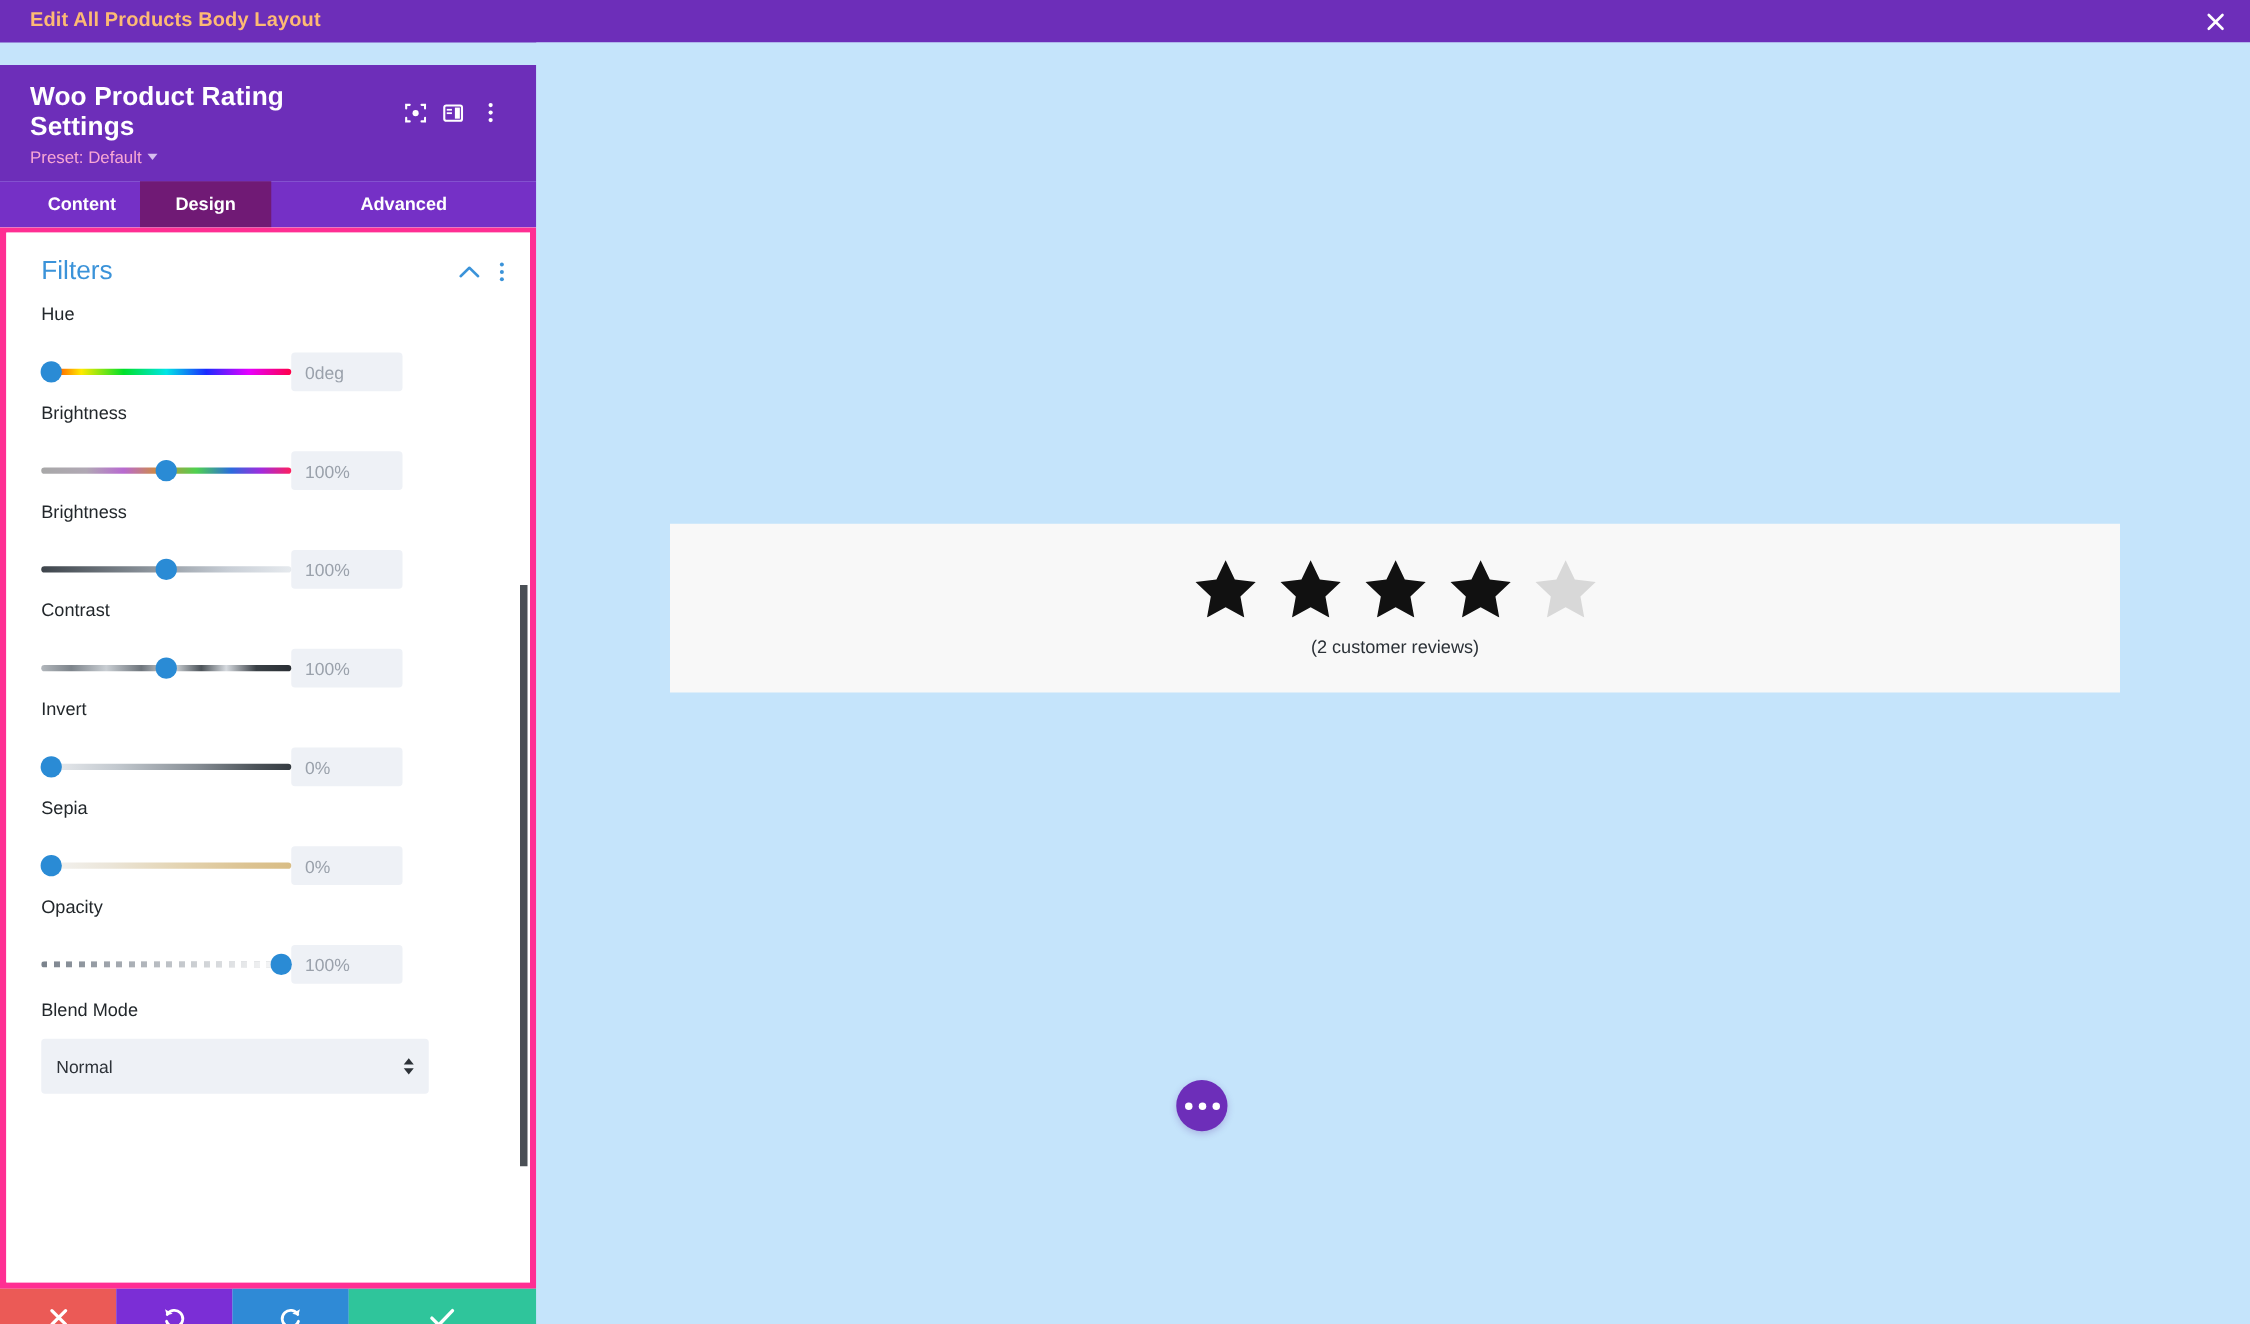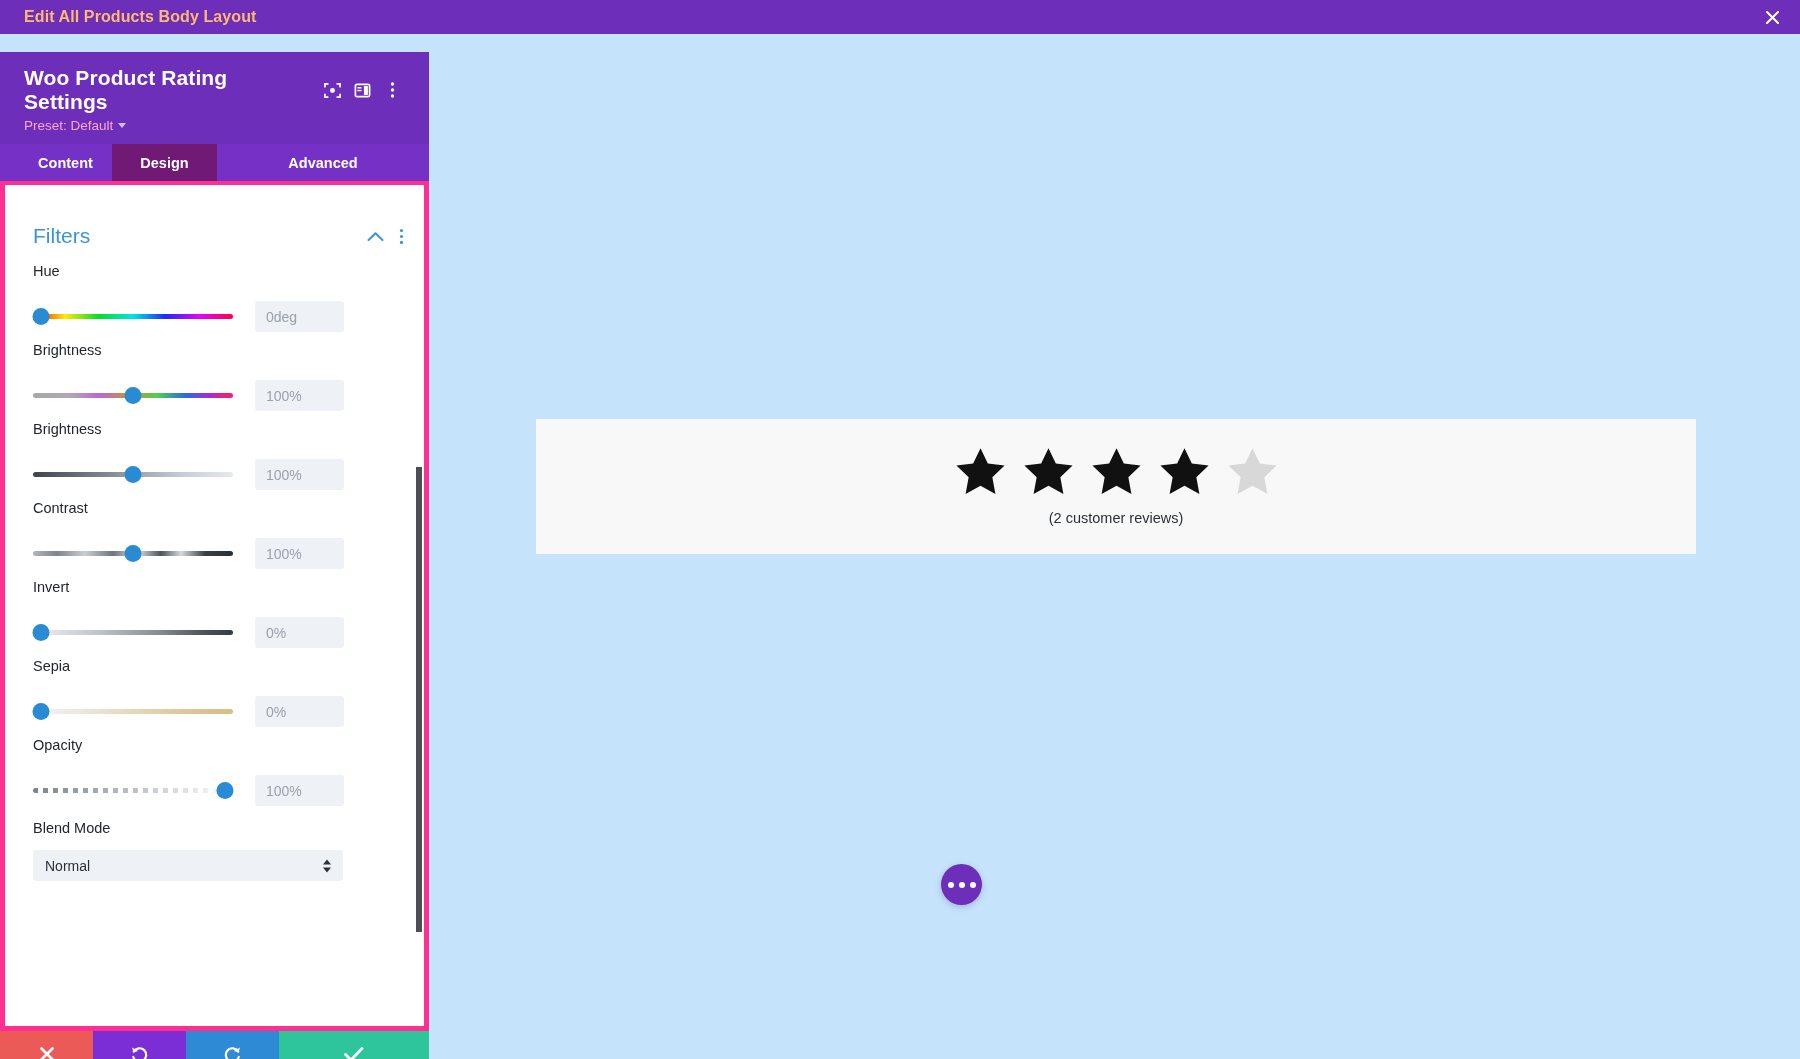--- a/index.html
+++ b/index.html
@@ -73,30 +73,30 @@
     margin-bottom: 46px;
   }
   #panel-body {
     position: absolute; inset: 0;
     background: #fff;
     overflow: hidden;
   }
   #panel-scroll { padding: 0 0 20px 0; }
 
   #filters-head {
-    display: flex; align-items: center; padding: 18px 10px 4px 28px; margin-top: 20px;
+    display: flex; align-items: center; padding: 18px 10px 4px 28px;
   }
   #filters-title { color: #3b93d9; font-size: 21px; flex: 1 1 auto; }
   .head-ctl { width: 26px; height: 26px; display: flex; align-items: center; justify-content: center; cursor: pointer; }
 
   .field { padding: 10px 28px 0 28px; }
   .field-label {
     font-size: 14.5px; color: #22272b; margin-bottom: 22px; display: block;
   }
-  .field-row { display: flex; align-items: center; gap: 22px; }
+  .field-row { display: flex; align-items: center; }
   .slider-wrap { position: relative; width: 200px; height: 18px; flex: 0 0 200px; }
   .slider-track {
     position: absolute; left: 0; right: 0; top: 6px; height: 5px; border-radius: 3px;
   }
   .slider-knob {
     position: absolute; top: 0; width: 17px; height: 17px; border-radius: 50%;
     background: #2a8bd5; cursor: pointer; transform: translateX(-50%);
   }
   .num-input {
     width: 89px; height: 31px; border-radius: 3px; background: #eef1f6;
@@ -113,21 +113,21 @@
   .grad-invert { background: linear-gradient(90deg,#eef0f3,#c3c9cf 30%,#878e95 62%,#4b5258 86%,#353b41); }
   .grad-sepia { background: linear-gradient(90deg,#f4f4f4,#ebe5d8 28%,#e3d2ae 58%,#dcc392 82%,#d9bd85); }
   .grad-opacity {
     background-image: linear-gradient(90deg, rgba(255,255,255,0) 0%, rgba(255,255,255,1) 100%),
       repeating-linear-gradient(90deg,#7a828c 0 5px, #ffffff 5px 10px);
   }
   .grad-blur { background: #eaf0f6; }
 
   
   .select-wrap {
-    position: relative; width: 310px; height: 31px; margin-top: 14px;
+    position: relative; width: 310px; height: 44px; margin-top: 14px;
   }
   .select-box {
     width: 100%; height: 100%; background: #eef1f6; border: none; border-radius: 3px;
     color: #2d3238; font-size: 14px; padding: 0 12px;
     -webkit-appearance: none; appearance: none;
     font-family: "Liberation Sans", sans-serif; cursor: pointer;
   }
   .select-arrows {
     position: absolute; right: 12px; top: 50%; transform: translateY(-50%);
     pointer-events: none; display: flex; flex-direction: column; gap: 3px;

